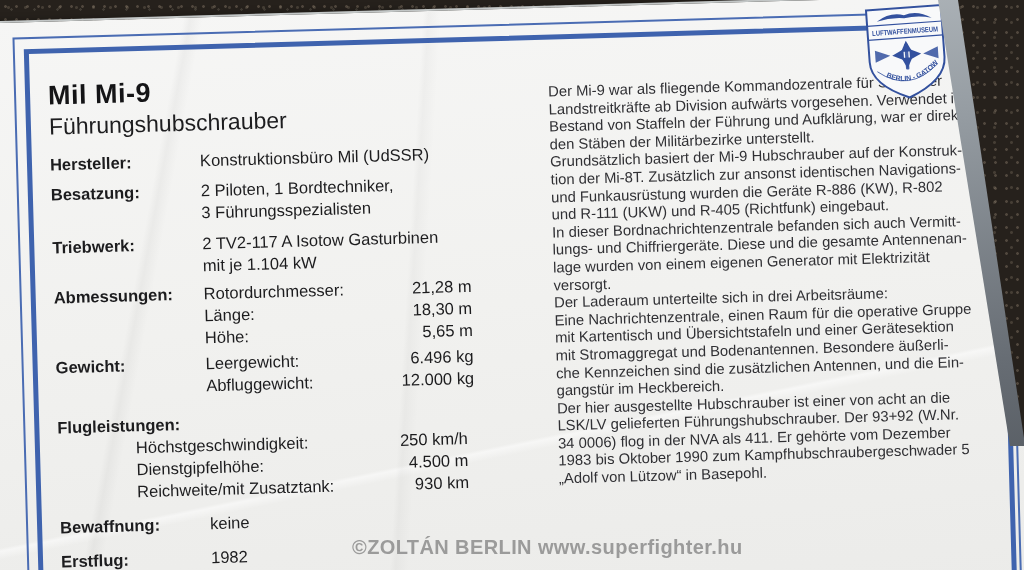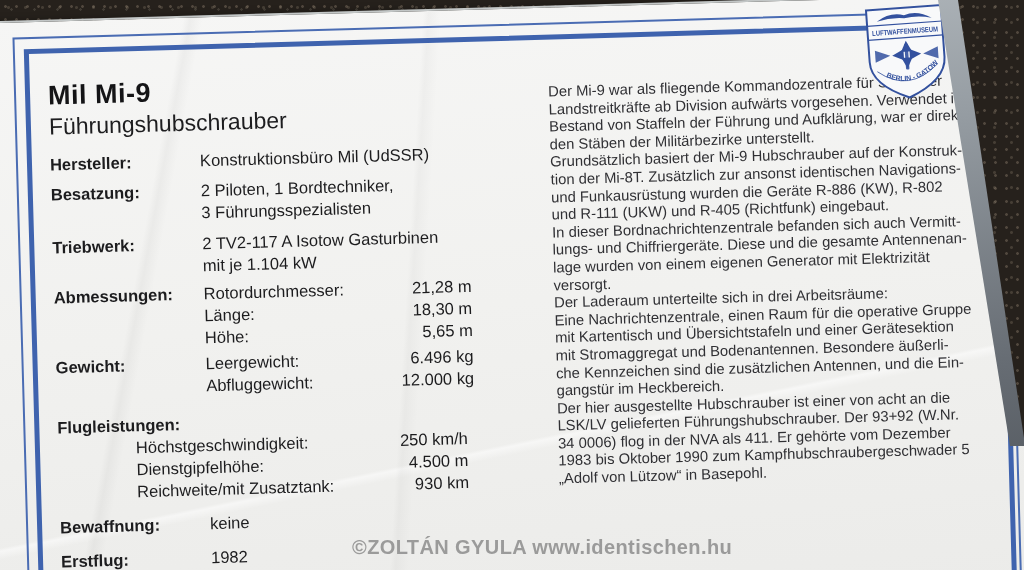--- a/index.html
+++ b/index.html
@@ -231,14 +231,14 @@
         <text font-size="7" fill="#33519e" font-weight="bold">
           <textPath href="#banner-arc" startOffset="10">BERLIN - GATOW</textPath>
         </text>
       </svg>
     </div>
   </div>
 
   <div class="metal-edge"></div>
   <div class="dark-wedge"></div>
 
-  <div class="watermark">©ZOLTÁN GYULA www.identischen.hu</div>
+  <div class="watermark">©ZOLTÁN BERLIN www.superfighter.hu</div>
 </div>
 
 </body></html>

